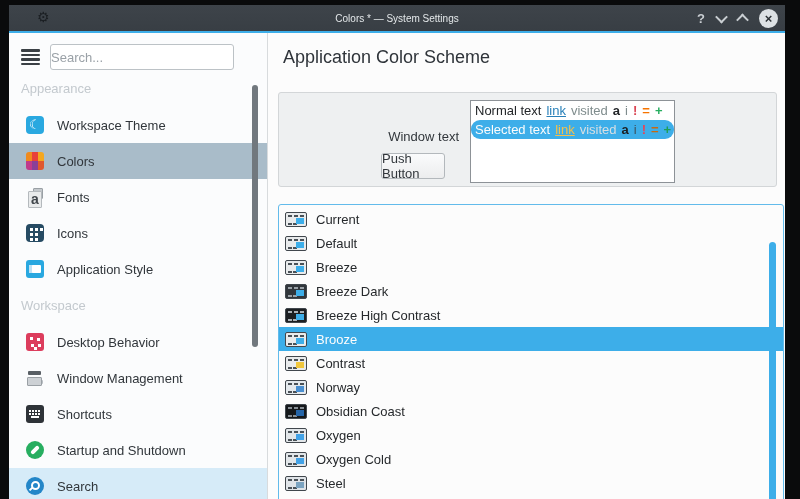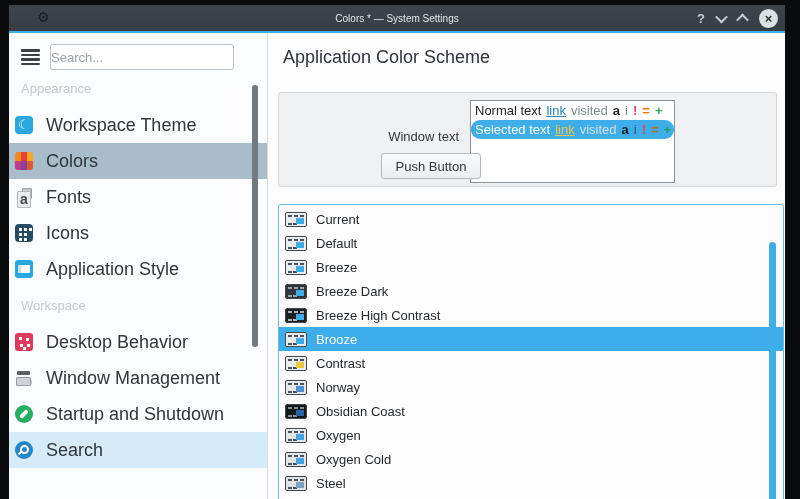--- a/index.html
+++ b/index.html
@@ -24,21 +24,21 @@
   .main{flex:1;position:relative;background:#fcfcfc;overflow:hidden;}
 
   
   .search-row{display:flex;align-items:center;padding:11px 0 0 12px;gap:10px;}
   .hamburger{width:19px;height:16px;display:flex;flex-direction:column;justify-content:space-between;cursor:pointer;}
   .hamburger i{display:block;height:2.5px;background:#3a4045;border-radius:1px;}
   .search-input{width:182px;height:24px;border:1px solid #bcc2c6;border-radius:3px;background:#fff;font:13px "Liberation Sans",sans-serif;padding:0 0;color:#31363b;outline:none;}
   .search-input::placeholder{color:#9aa1a7;}
   .nav{margin-top:0;}
   .nav-header{height:26px;line-height:26px;margin:6px 0 5px;padding-left:12px;color:#c3c9ce;font-size:13px;}
-  .nav-item{height:36px;display:flex;align-items:center;gap:13px;padding-left:6px;font-size:18px;color:#31363b;cursor:pointer;}
+  .nav-item{height:36px;display:flex;align-items:center;gap:13px;padding-left:17px;font-size:13px;color:#31363b;cursor:pointer;}
   .nav-item.selected{background:#a9bcc9;}
   .nav-item.hover{background:#d6ebf8;}
   .side-scrollbar{position:absolute;right:9px;top:52px;width:6px;height:262px;background:#71787e;border-radius:3px;cursor:pointer;}
 
   
   .si-icon{position:relative;width:18px;height:18px;flex:0 0 auto;}
   .workspace-theme-icon{background:#29a8e0;border-radius:4px;}
   .workspace-theme-icon::after{content:"☾";position:absolute;left:3px;top:0px;color:#fff;font-size:13px;line-height:18px;}
   .colors-icon{border-radius:3px;background-image:linear-gradient(90deg,#f08a1d 34%,#e8403a 34%,#e8403a 67%,#f4a71f 67%),linear-gradient(90deg,#c03a8a 34%,#8a3f98 34%,#8a3f98 67%,#e0582f 67%);background-size:100% 50%,100% 50%;background-position:0 0,0 100%;background-repeat:no-repeat;}
   .fonts-icon::before{content:"";position:absolute;right:1px;top:0;width:8px;height:9px;background:#c4c9cd;border:1px solid #9aa0a5;border-radius:1px;}
@@ -76,21 +76,21 @@
   .t-eq{color:#f67400;font-weight:bold;}
   .t-plus{color:#27ae60;font-weight:bold;}
   .sel .t-normal{color:#fcfcfc;}
   .sel .t-link{color:#f6c04a;}
   .sel .t-visited{color:#d9dfe3;}
   .sel .t-a{color:#1d2023;}
   .sel .t-i{color:#3c5360;}
   .sel .t-ex{color:#e2475b;}
   .sel .t-eq{color:#c76a12;}
   .sel .t-plus{color:#1f9e58;}
-  .push-btn{position:absolute;left:102px;top:60px;width:100px;height:26px;border:1px solid #b3b8bc;border-radius:3px;background:linear-gradient(#fafbfc,#ecedee);font-size:13px;color:#31363b;display:flex;align-items:center;justify-content:center;cursor:pointer;box-sizing:border-box;}
+  .push-btn{position:absolute;left:102px;top:60px;width:64px;height:26px;border:1px solid #b3b8bc;border-radius:3px;background:linear-gradient(#fafbfc,#ecedee);font-size:13px;color:#31363b;display:flex;align-items:center;justify-content:center;cursor:pointer;box-sizing:border-box;}
 
   .scheme-list{position:absolute;left:10px;top:171px;width:506px;height:320px;background:#fcfcfc;border:1px solid #62bbeb;border-radius:3px;padding-top:2px;box-sizing:border-box;overflow:hidden;}
   .scheme-row{height:24px;display:flex;align-items:center;gap:9px;padding-left:6px;font-size:13px;color:#26292c;cursor:pointer;}
   .scheme-row.selected{background:#3daee9;color:#fcfcfc;}
   .thumb{position:relative;width:22px;height:15px;border:1px solid #41474d;border-radius:2px;background:var(--tbg,#e9ebec);box-sizing:border-box;flex:0 0 auto;}
   .thumb::before{content:"";position:absolute;left:2px;top:2px;width:4px;height:2px;background:var(--tfg,#4a5157);box-shadow:6px 0 0 var(--tfg,#4a5157),12px 0 0 var(--tfg,#4a5157),0 8px 0 var(--tfg,#4a5157),5px 8px 0 var(--tfg,#4a5157);}
   .thumb::after{content:"";position:absolute;right:2px;top:5px;width:8px;height:6px;background:var(--tac,#3daee9);}
   .list-scrollbar{position:absolute;right:9px;top:209px;width:7px;height:283px;background:#3daee9;border-radius:4px;cursor:pointer;}
 </style>
 </head>
@@ -145,20 +145,24 @@
     <span>Application Style</span>
   </div>
             <div class="nav-header">Workspace</div>
             <div class="nav-item">
     <span class="si-icon desktop-behavior-icon"></span>
     <span>Desktop Behavior</span>
   </div>
             <div class="nav-item">
     <span class="si-icon window-management-icon"></span>
     <span>Window Management</span>
+  </div>
+            <div class="nav-item">
+    <span class="si-icon shortcuts-icon"></span>
+    <span>Shortcuts</span>
   </div>
             <div class="nav-item">
     <span class="si-icon startup-shutdown-icon"></span>
     <span>Startup and Shutdown</span>
   </div>
             <div class="nav-item hover">
     <span class="si-icon search-module-icon"></span>
     <span>Search</span>
   </div>
           </div>

